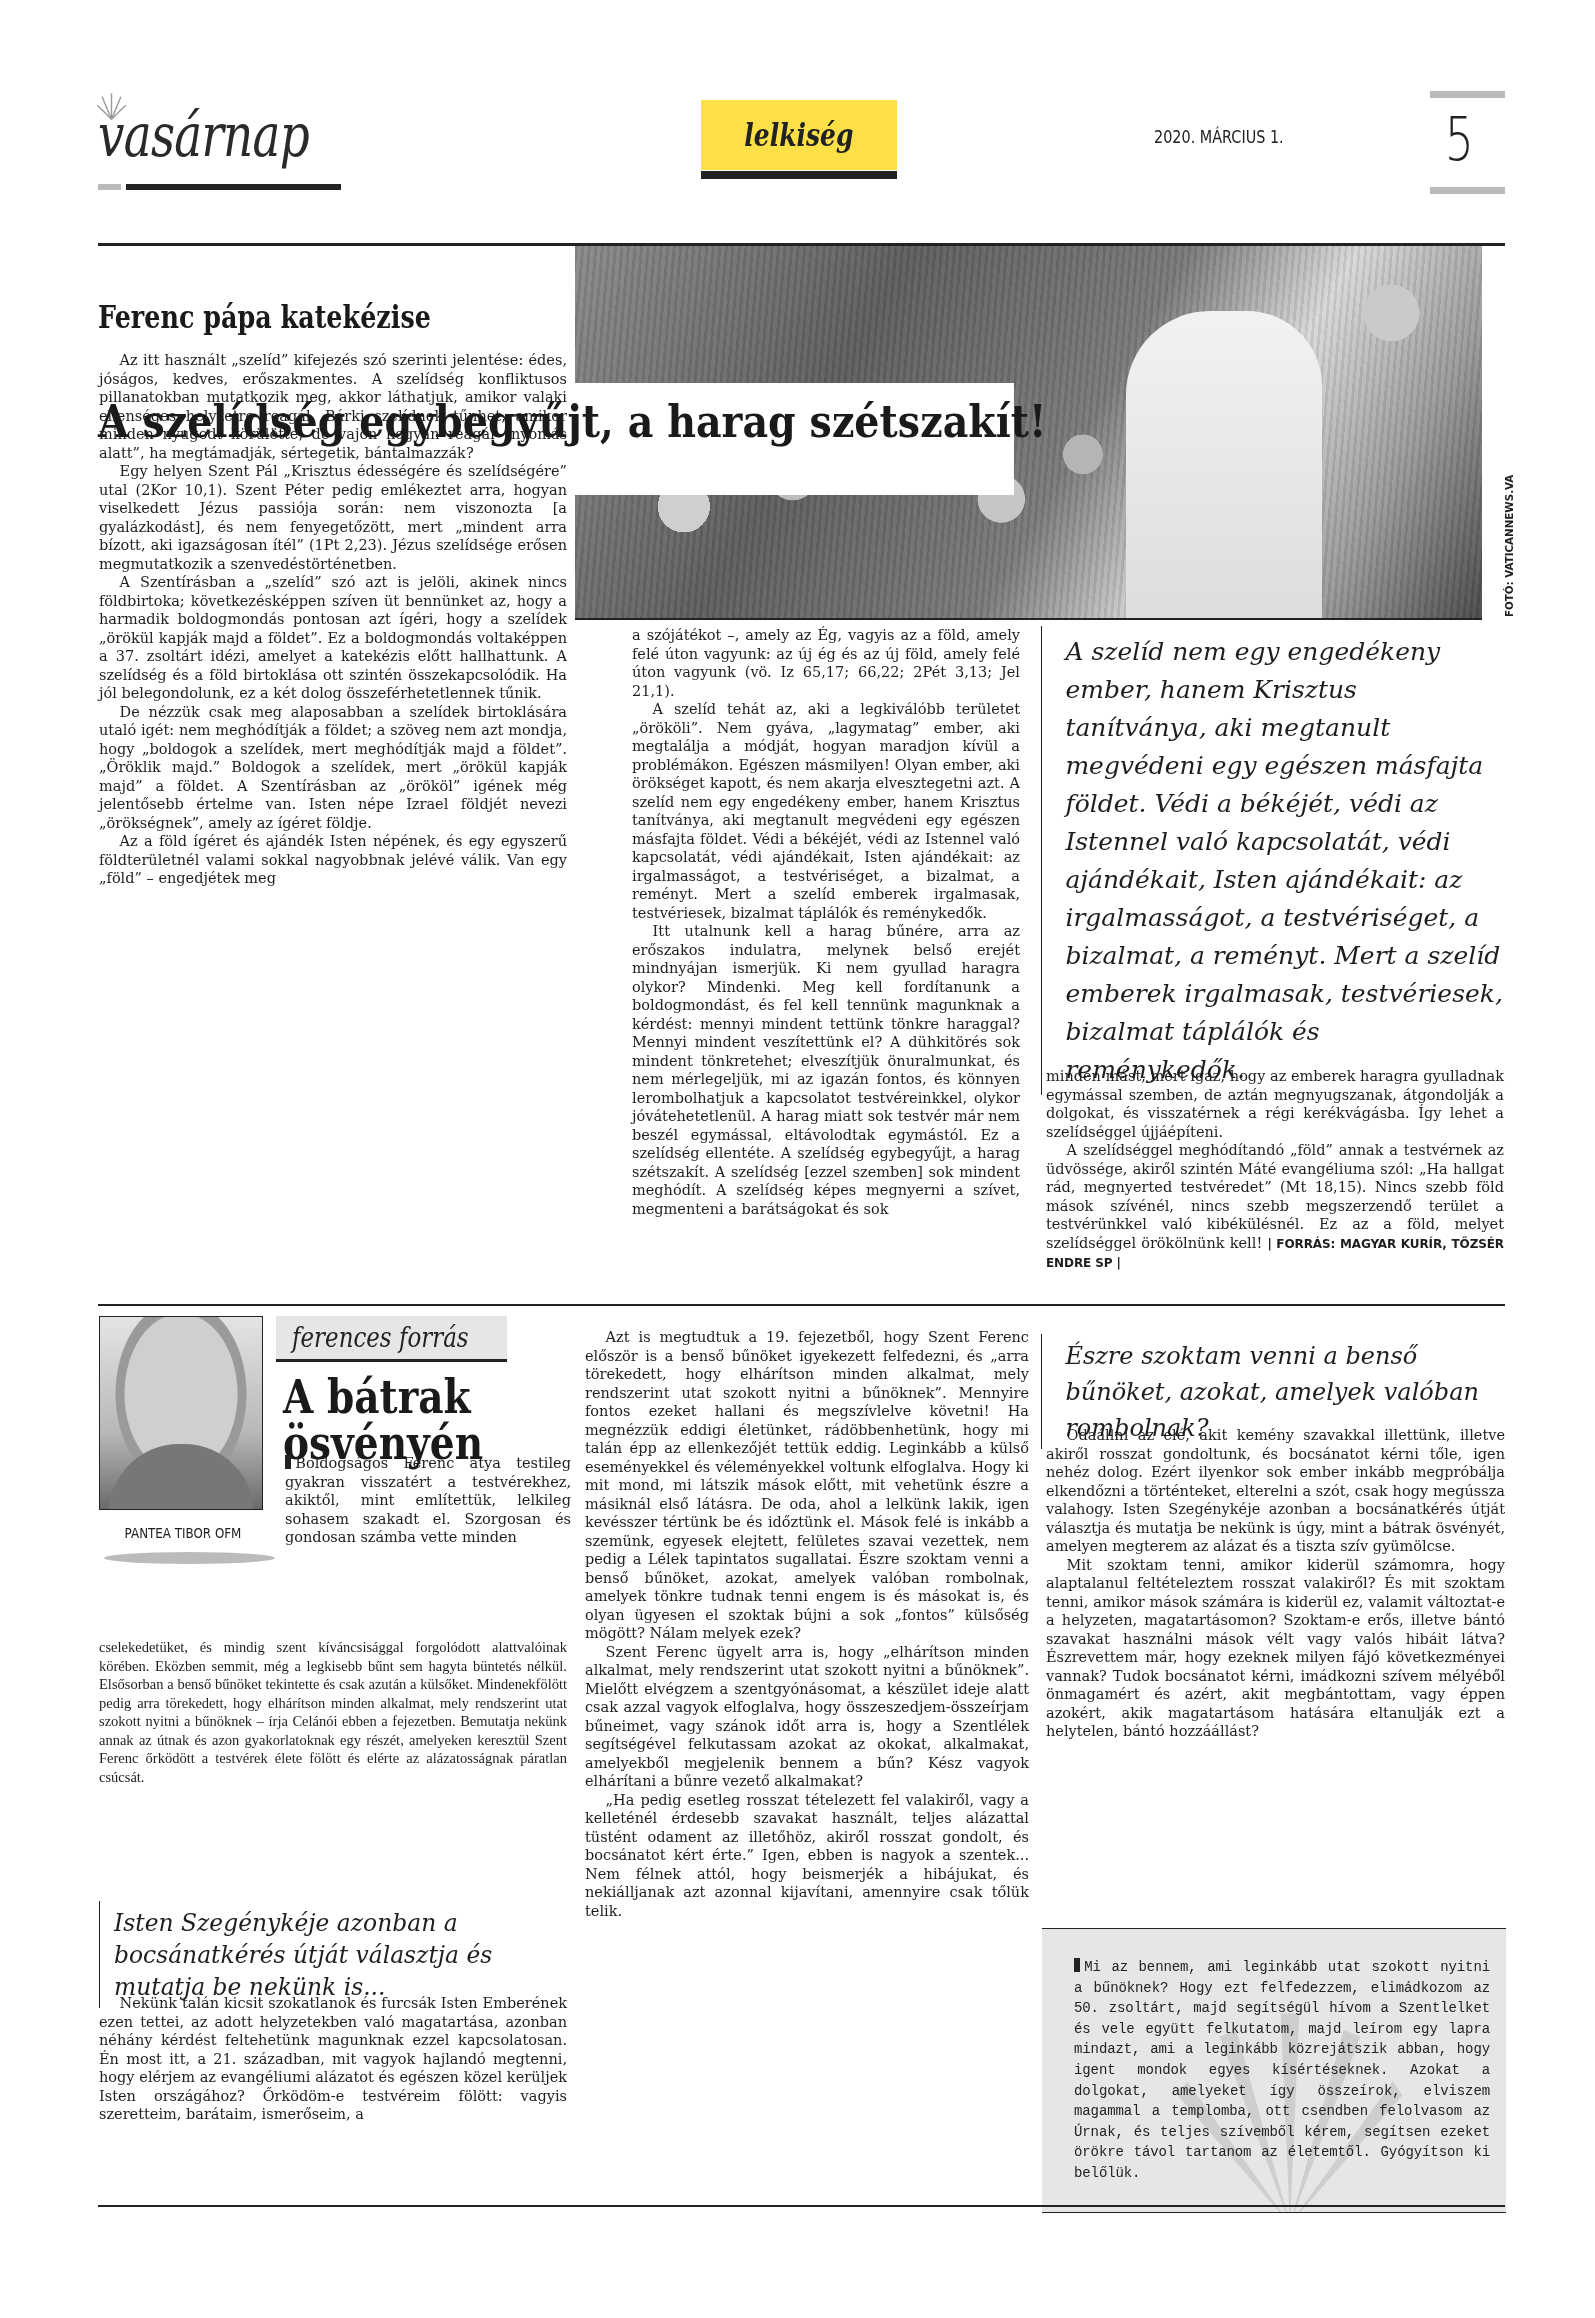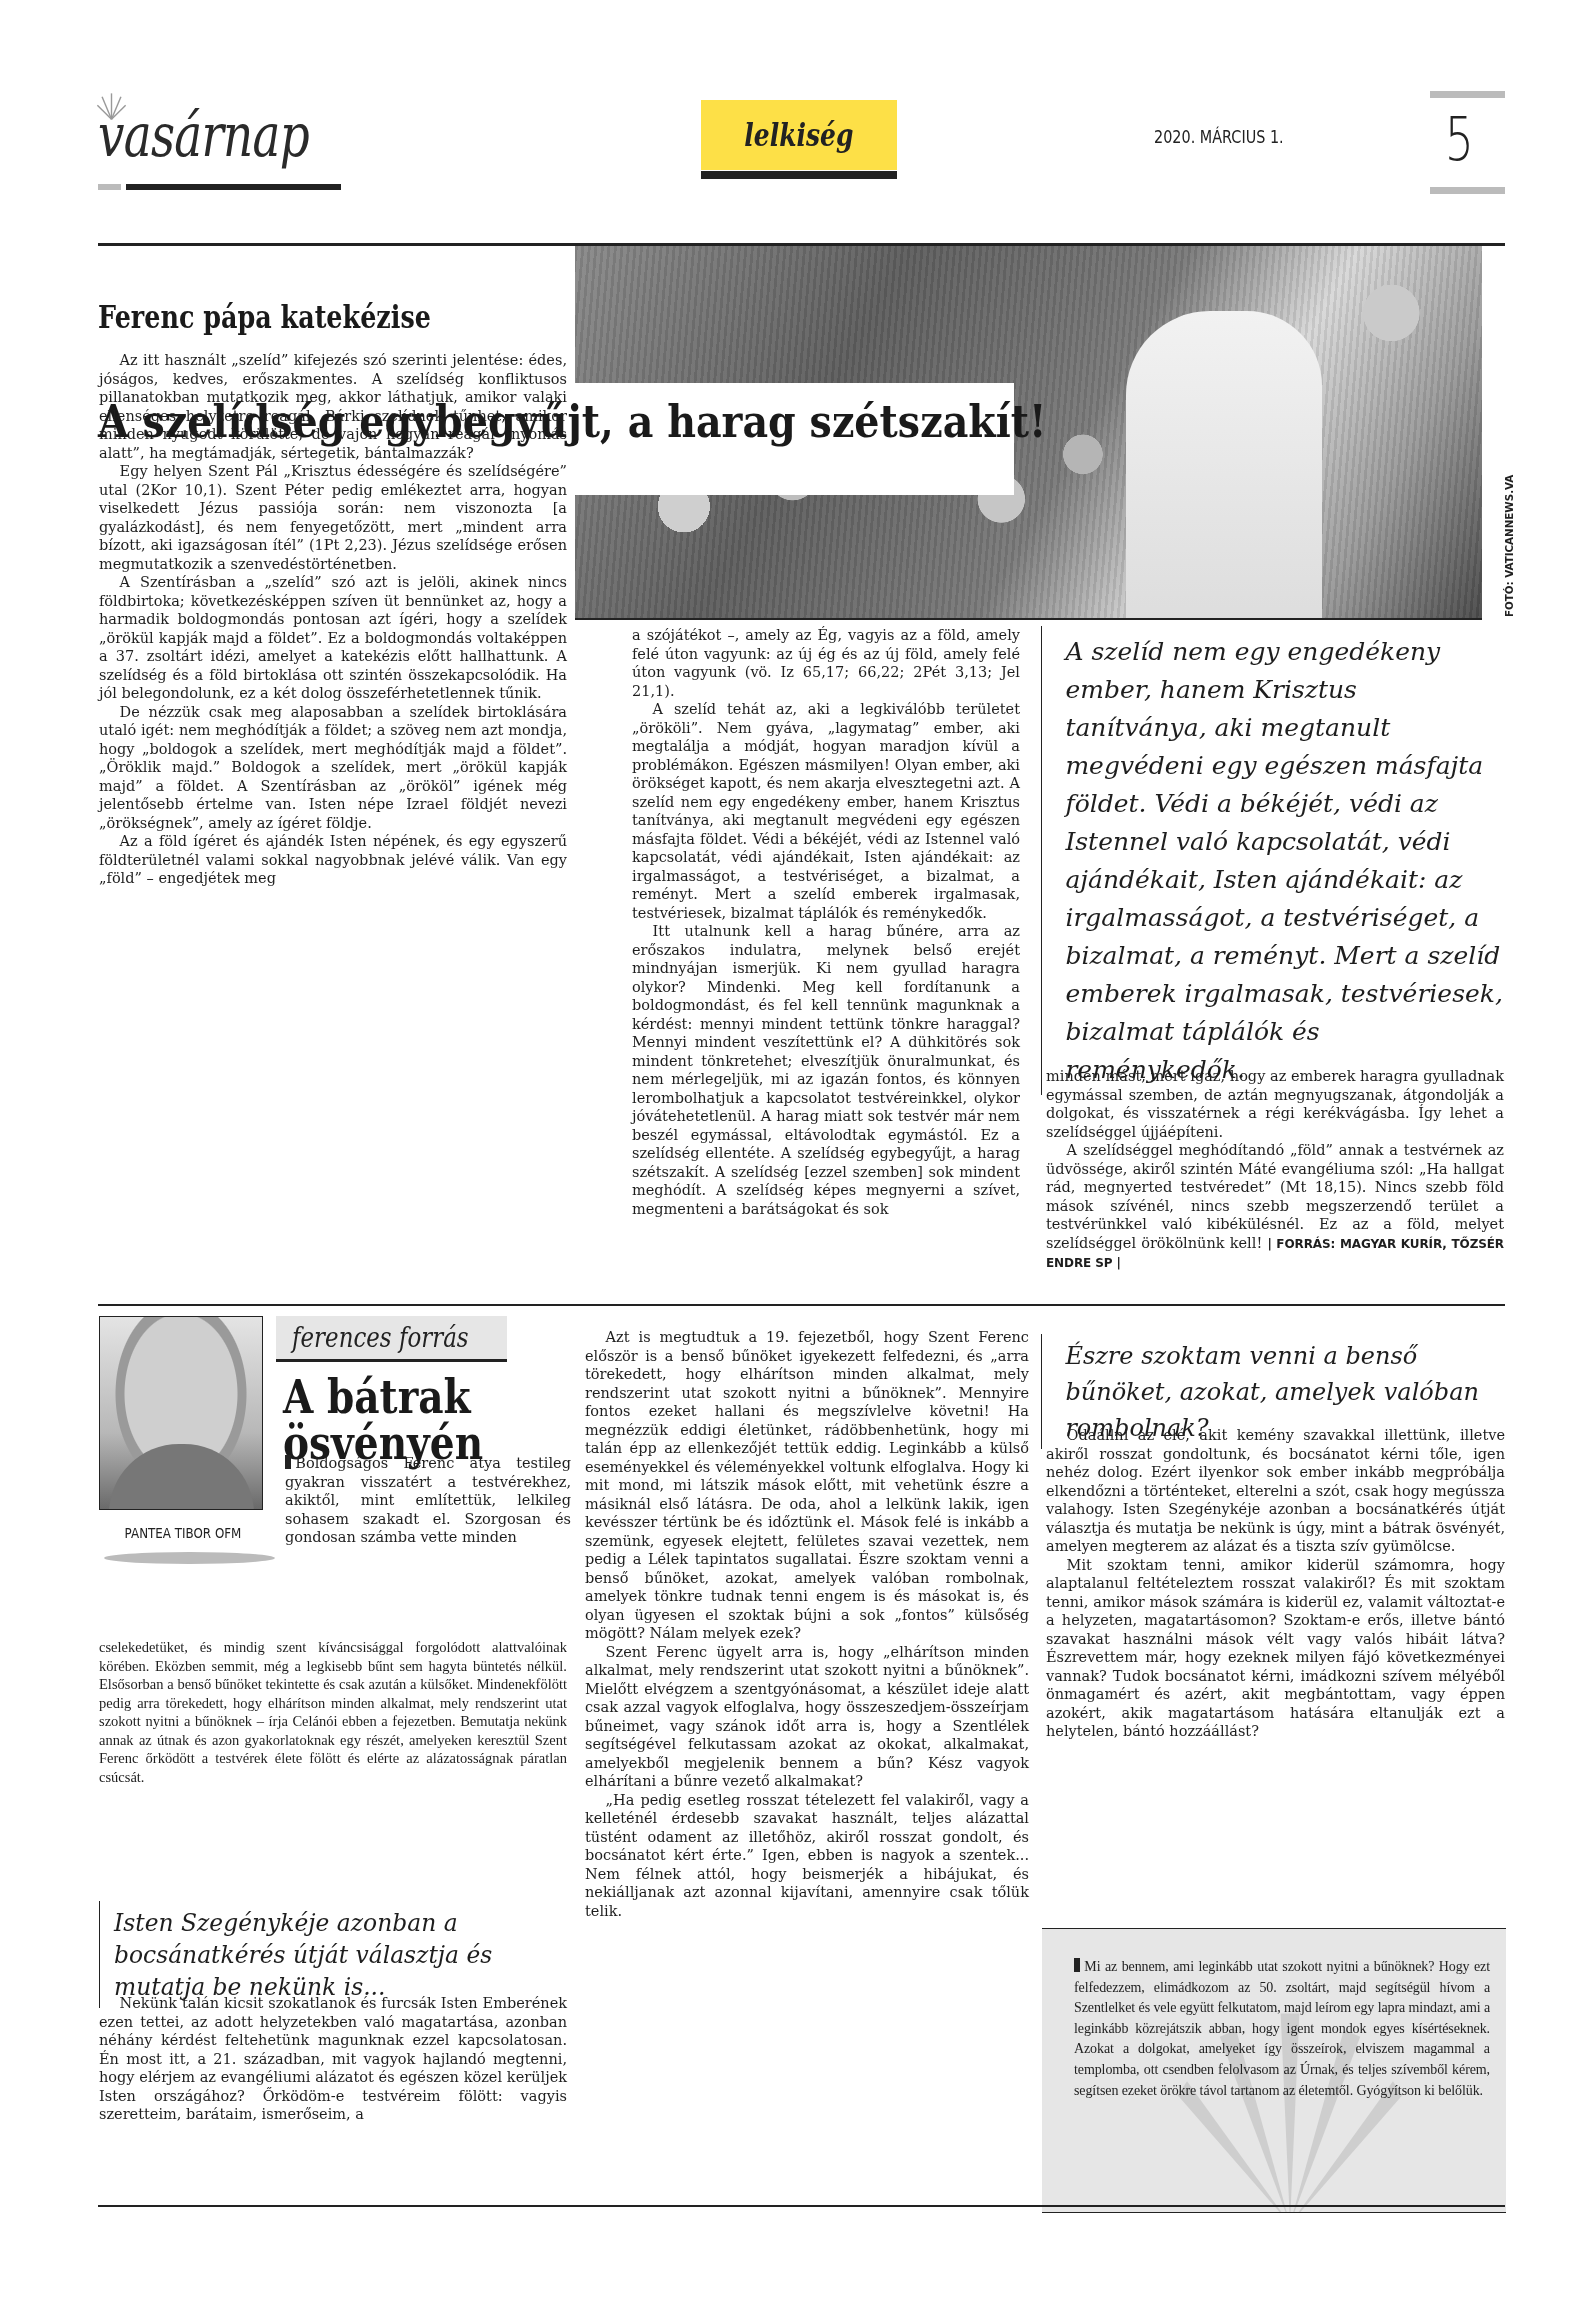--- a/index.html
+++ b/index.html
@@ -74,21 +74,21 @@
   .bot-c1 { left: 99px; top: 1638px; width: 468px; font-family: Liberation Serif, serif; }
   .pq-bot-left { left: 99px; top: 1869px; width: 467px; padding: 5.6px 0 5.6px 14px; font-size: 23.4px; line-height: 32px; margin-top: 32px; }
   .bot-c1b { left: 99px; top: 1994px; width: 468px; }
 
   .bot-c2 { left: 585px; top: 1328px; width: 444px; }
   .pq-bot-right { left: 1041px; top: 1334px; width: 463px; padding: 3.7px 0 3.7px 23.4px; font-size: 24px; line-height: 36px; }
   .bot-c3 { left: 1046px; top: 1426px; width: 459px; }
 
   .info-box { left: 1042px; top: 1928px; width: 464px; height: 285px; background: #e6e6e6; border-top: 1.9px solid #222; border-bottom: 1.9px solid #222; overflow: hidden; }
   .info-box .watermark { position: absolute; left: 131px; top: 61px; width: 234px; height: 234px; opacity: 0.25; }
-  .info-text { position: absolute; left: 32px; top: 28px; width: 416px; font-family: Liberation Serif, serif; font-size: 14px; line-height: 20.6px; color: #222; text-align: justify; letter-spacing: -0.1px; }
+  .info-text { position: absolute; left: 32px; top: 28px; width: 416px; font-family: Liberation Mono, monospace; font-size: 14px; line-height: 20.6px; color: #222; text-align: justify; letter-spacing: -0.1px; }
 
   .bottom-rule { left: 98px; top: 2205px; width: 1407px; height: 2.3px; background: #222; }
 
   .credit { font-family: "DejaVu Sans", sans-serif; font-weight: bold; font-size: 12px; letter-spacing: -0.1px; }
 </style>
 </head>
 <body>
 
 <div class="abs logo">
   <svg class="logo-rays" viewBox="0 0 70 70">

